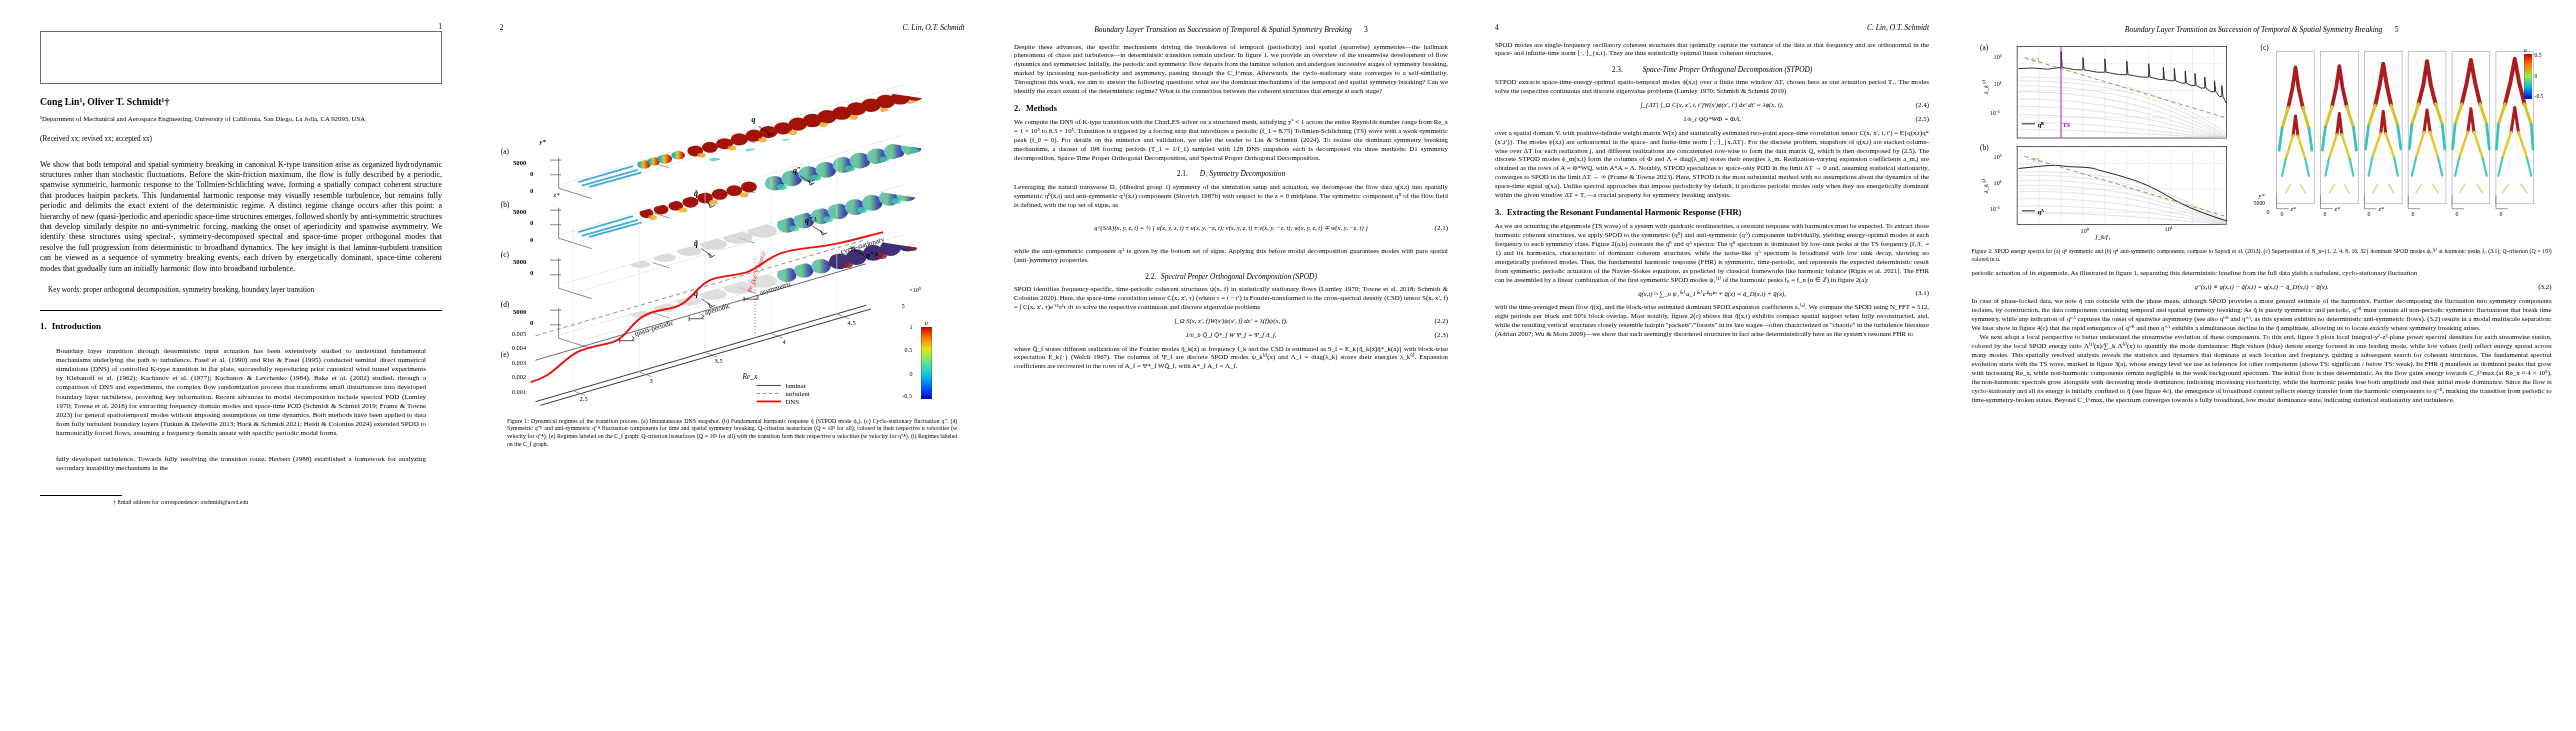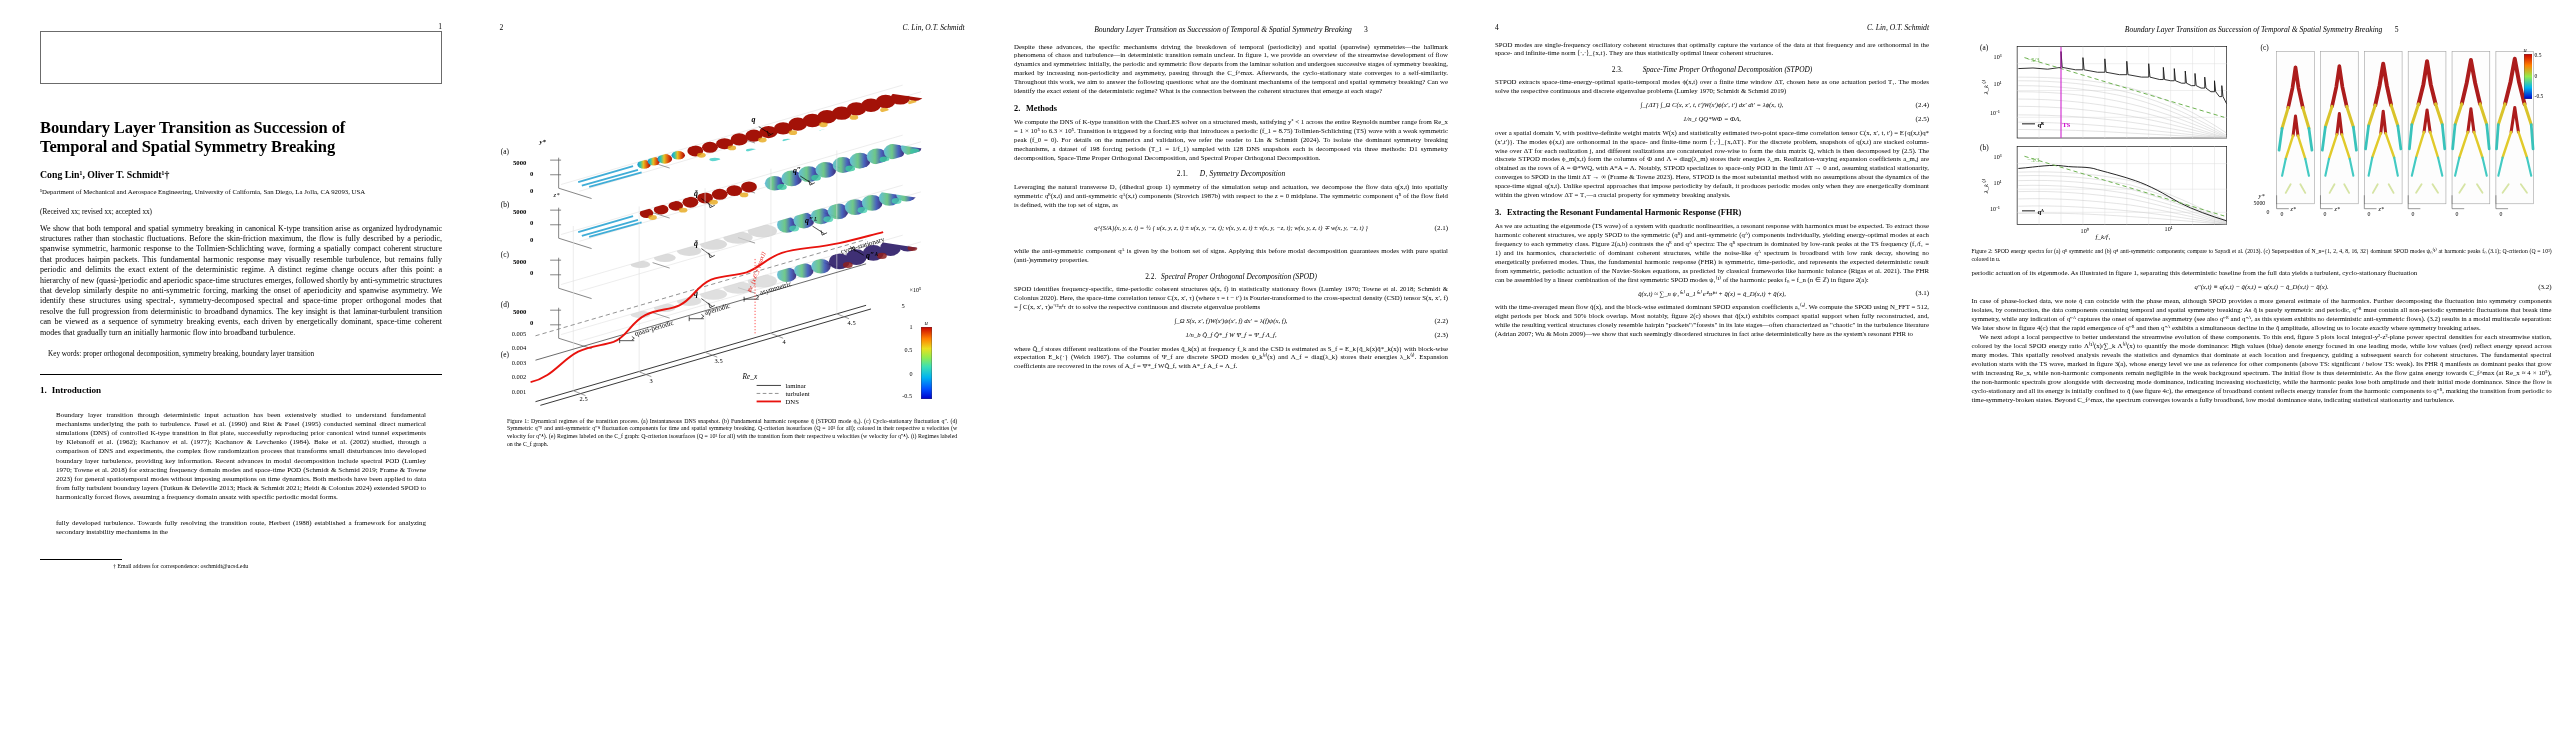--- a/index.html
+++ b/index.html
@@ -26,21 +26,21 @@
   .runhead-row{display:flex;align-items:baseline;justify-content:space-between;width:100%;}
   .folio{font-style:normal;font-size:7.6px;}
 
   
   .jbox{border:0.8px solid #6b6b6b;height:51px;margin:0 0 0 0;}
 
   .title{font-weight:bold;font-size:16.5px;line-height:1.18;margin-top:34px;letter-spacing:-0.1px;}
   .authors{font-weight:bold;font-size:9.8px;margin-top:12px;}
   .affil{font-size:6.8px;margin-top:7.3px;line-height:1.38;}
   .recv{font-size:7.2px;margin-top:11px;}
-  .abstract{font-size:8px;line-height:1.30;margin-top:8px;text-align:justify;}
+  .abstract{font-size:8px;line-height:1.30;margin-top:17px;text-align:justify;}
   .keywords{font-size:7.2px;margin-top:12.2px;}
   .kw-b{font-weight:normal;margin-left:8px;}
   .rule{height:0.7px;background:#000;margin:16px 0 0 0;}
   .sec-h{font-weight:bold;font-size:9.1px;margin-top:9.8px;}
   .sec-h .num{margin-right:4.9px;}
   .body{font-size:7px;line-height:1.315;text-align:justify;}
   .body p{margin:16px;text-indent:0;}
   .body p+p{margin-top:0;text-indent:8px;}
   .foot-rule{width:82px;height:0.6px;background:#000;margin:6.1px 0 3px 0;}
   .footnote{font-size:5.9px;line-height:1.3;}
@@ -72,24 +72,20 @@
 
 <div class="sheet">
 
   <div class="arxiv-stamp">arXiv:2510.27046v1  [physics.flu-dyn]  30 Oct 2025</div>
 
   <div class="page p1" style="padding:0 0 0 0;">
     <div style="position:absolute;left:29px;top:22px;width:402px;">
       <div style="text-align:right;font-size:7.6px;">1</div>
       <div class="jbox"></div>
 
-      <div class="title">
-        <div>Boundary Layer Transition as Succession of</div>
-        <div>Temporal and Spatial Symmetry Breaking</div>
-      </div>
 
       <div class="authors">Cong Lin¹, Oliver T. Schmidt¹†</div>
       <div class="affil">¹Department of Mechanical and Aerospace Engineering, University of California, San Diego, La Jolla, CA 92093, USA</div>
       <div class="recv">(Received xx; revised xx; accepted xx)</div>
 
       <div class="abstract">We show that both temporal and spatial symmetry breaking in canonical K-type transition arise as organized hydrodynamic structures rather than stochastic fluctuations. Before the skin-friction maximum, the flow is fully described by a periodic, spanwise symmetric, harmonic response to the Tollmien-Schlichting wave, forming a spatially compact coherent structure that produces hairpin packets. This fundamental harmonic response may visually resemble turbulence, but remains fully periodic and delimits the exact extent of the deterministic regime. A distinct regime change occurs after this point: a hierarchy of new (quasi-)periodic and aperiodic space-time structures emerges, followed shortly by anti-symmetric structures that develop similarly despite no anti-symmetric forcing, marking the onset of aperiodicity and spanwise asymmetry. We identify these structures using spectral-, symmetry-decomposed spectral and space-time proper orthogonal modes that resolve the full progression from deterministic to broadband dynamics. The key insight is that laminar-turbulent transition can be viewed as a sequence of symmetry breaking events, each driven by energetically dominant, space-time coherent modes that gradually turn an initially harmonic flow into broadband turbulence.</div>
 
       <div class="keywords">
         <span class="kw-b">Key words:</span>
         <span>proper orthogonal decomposition, symmetry breaking, boundary layer transition</span>

